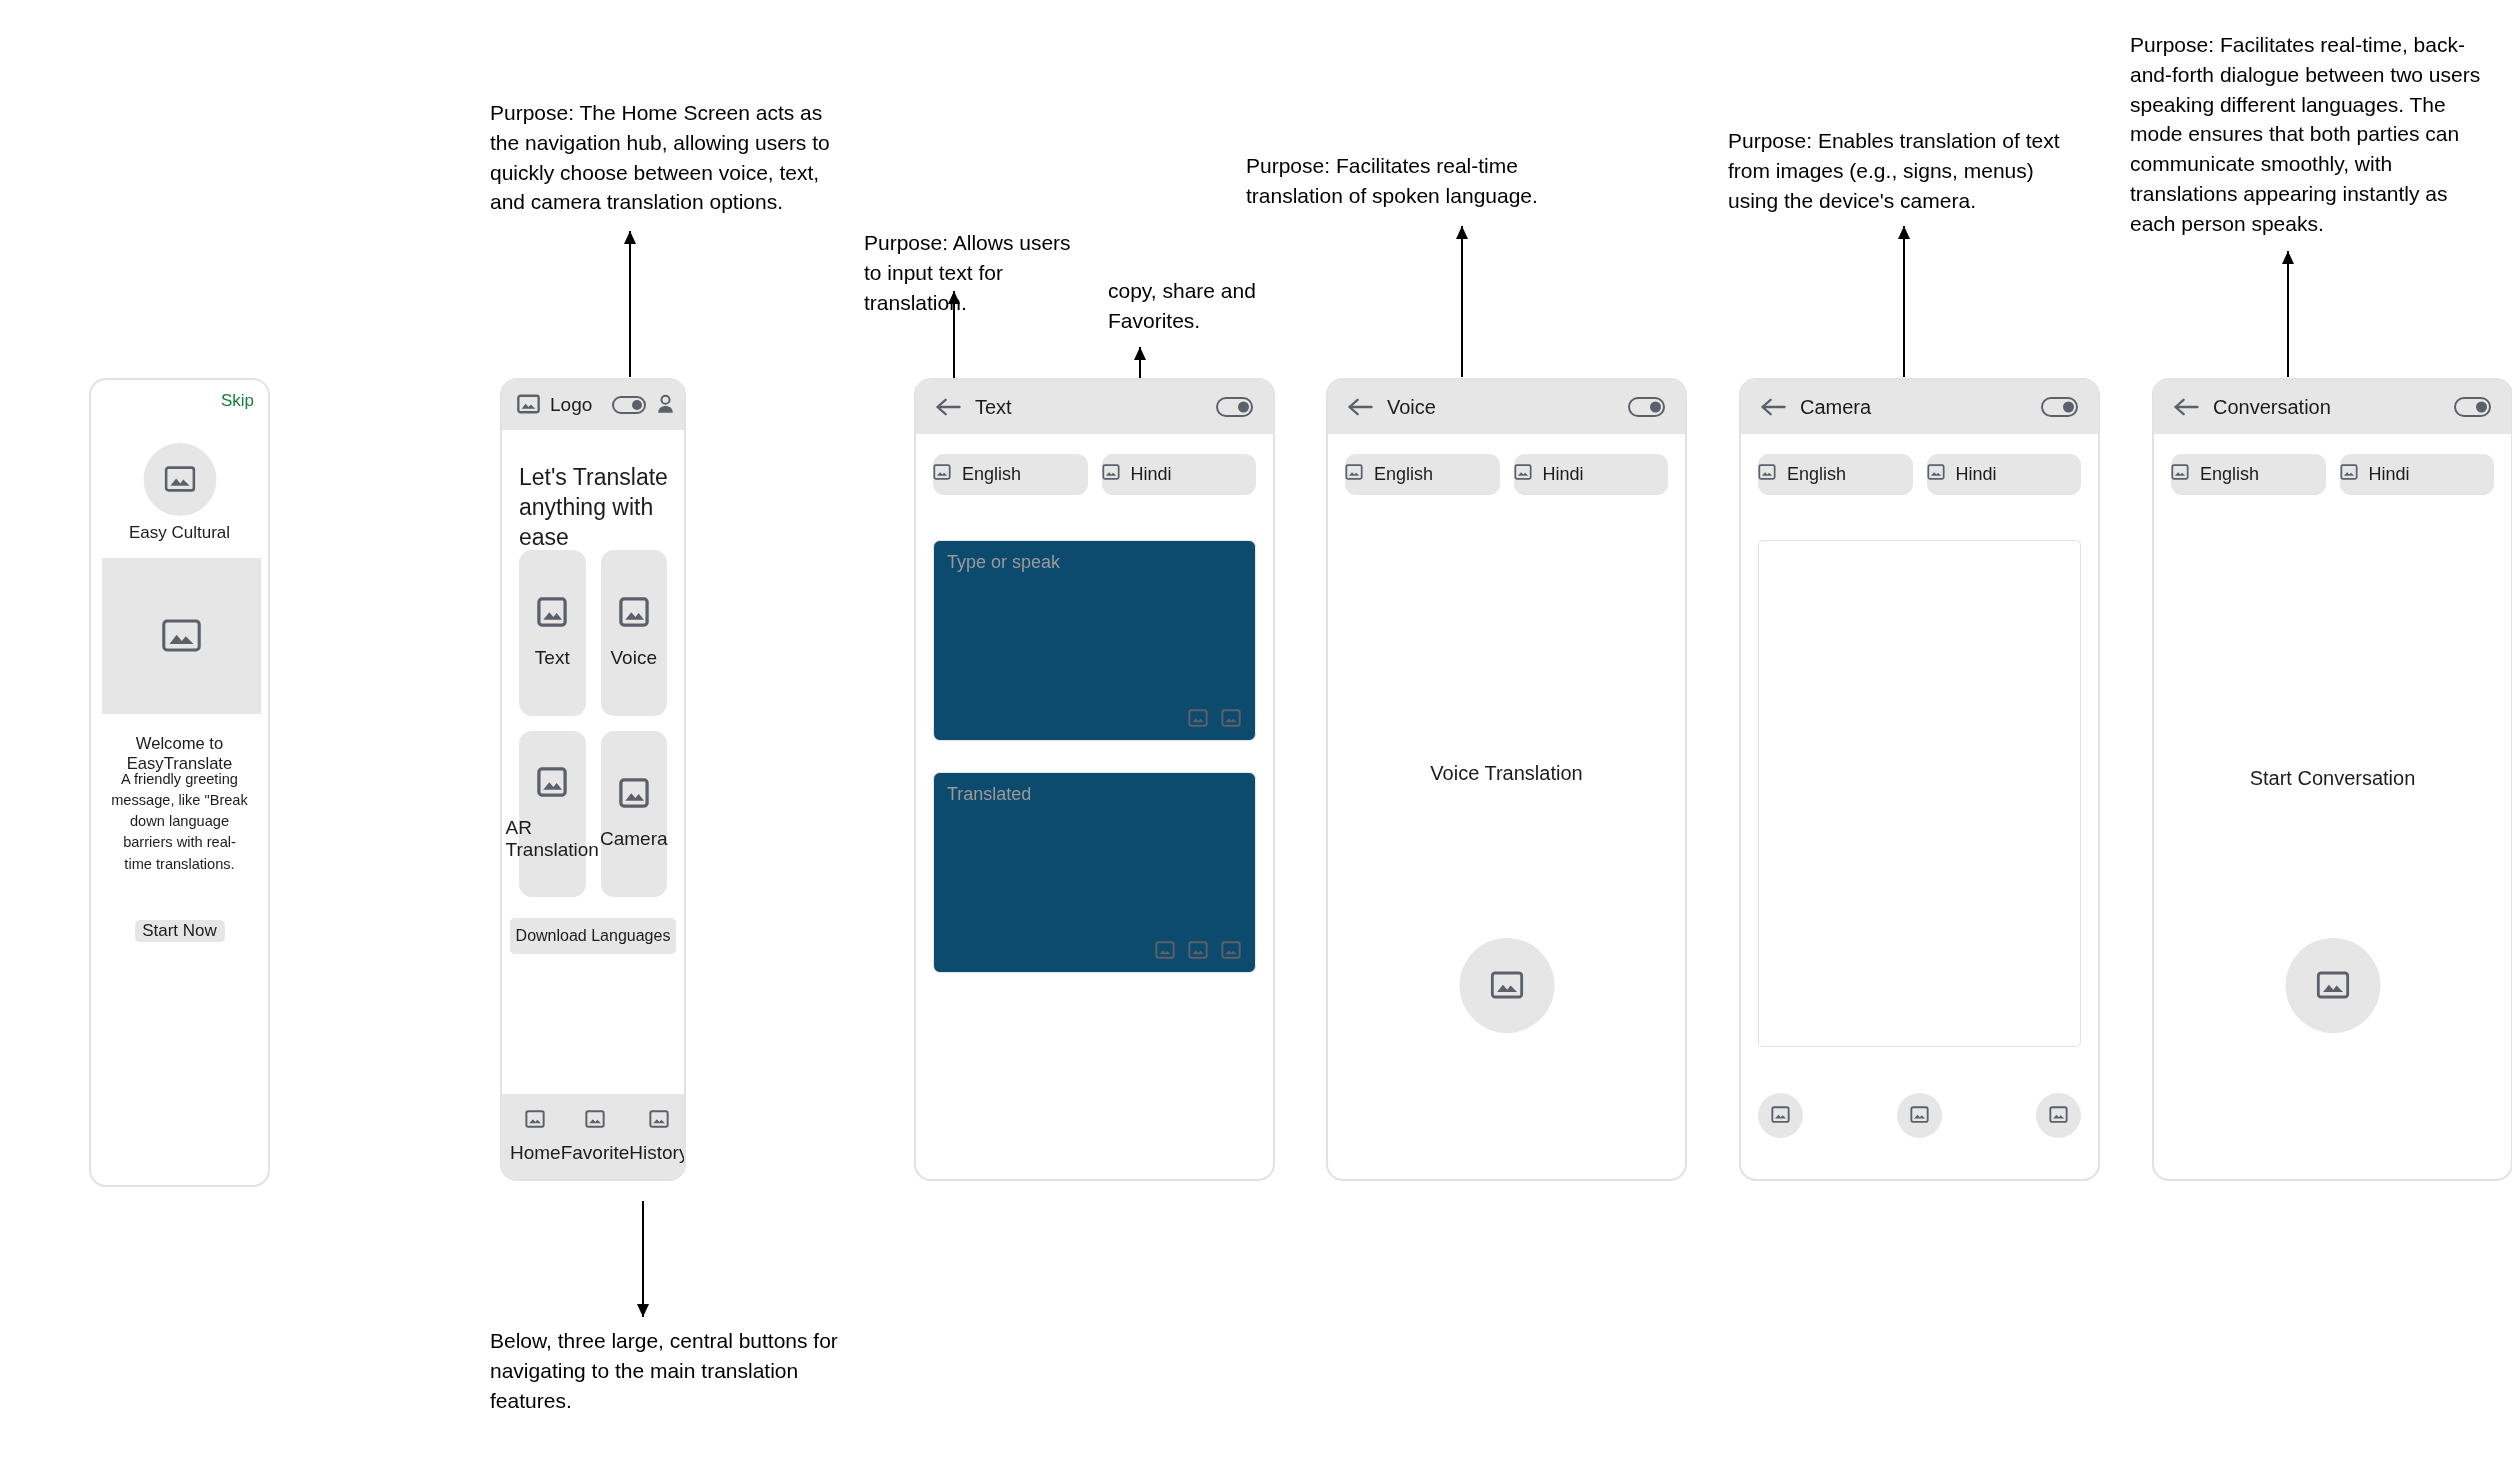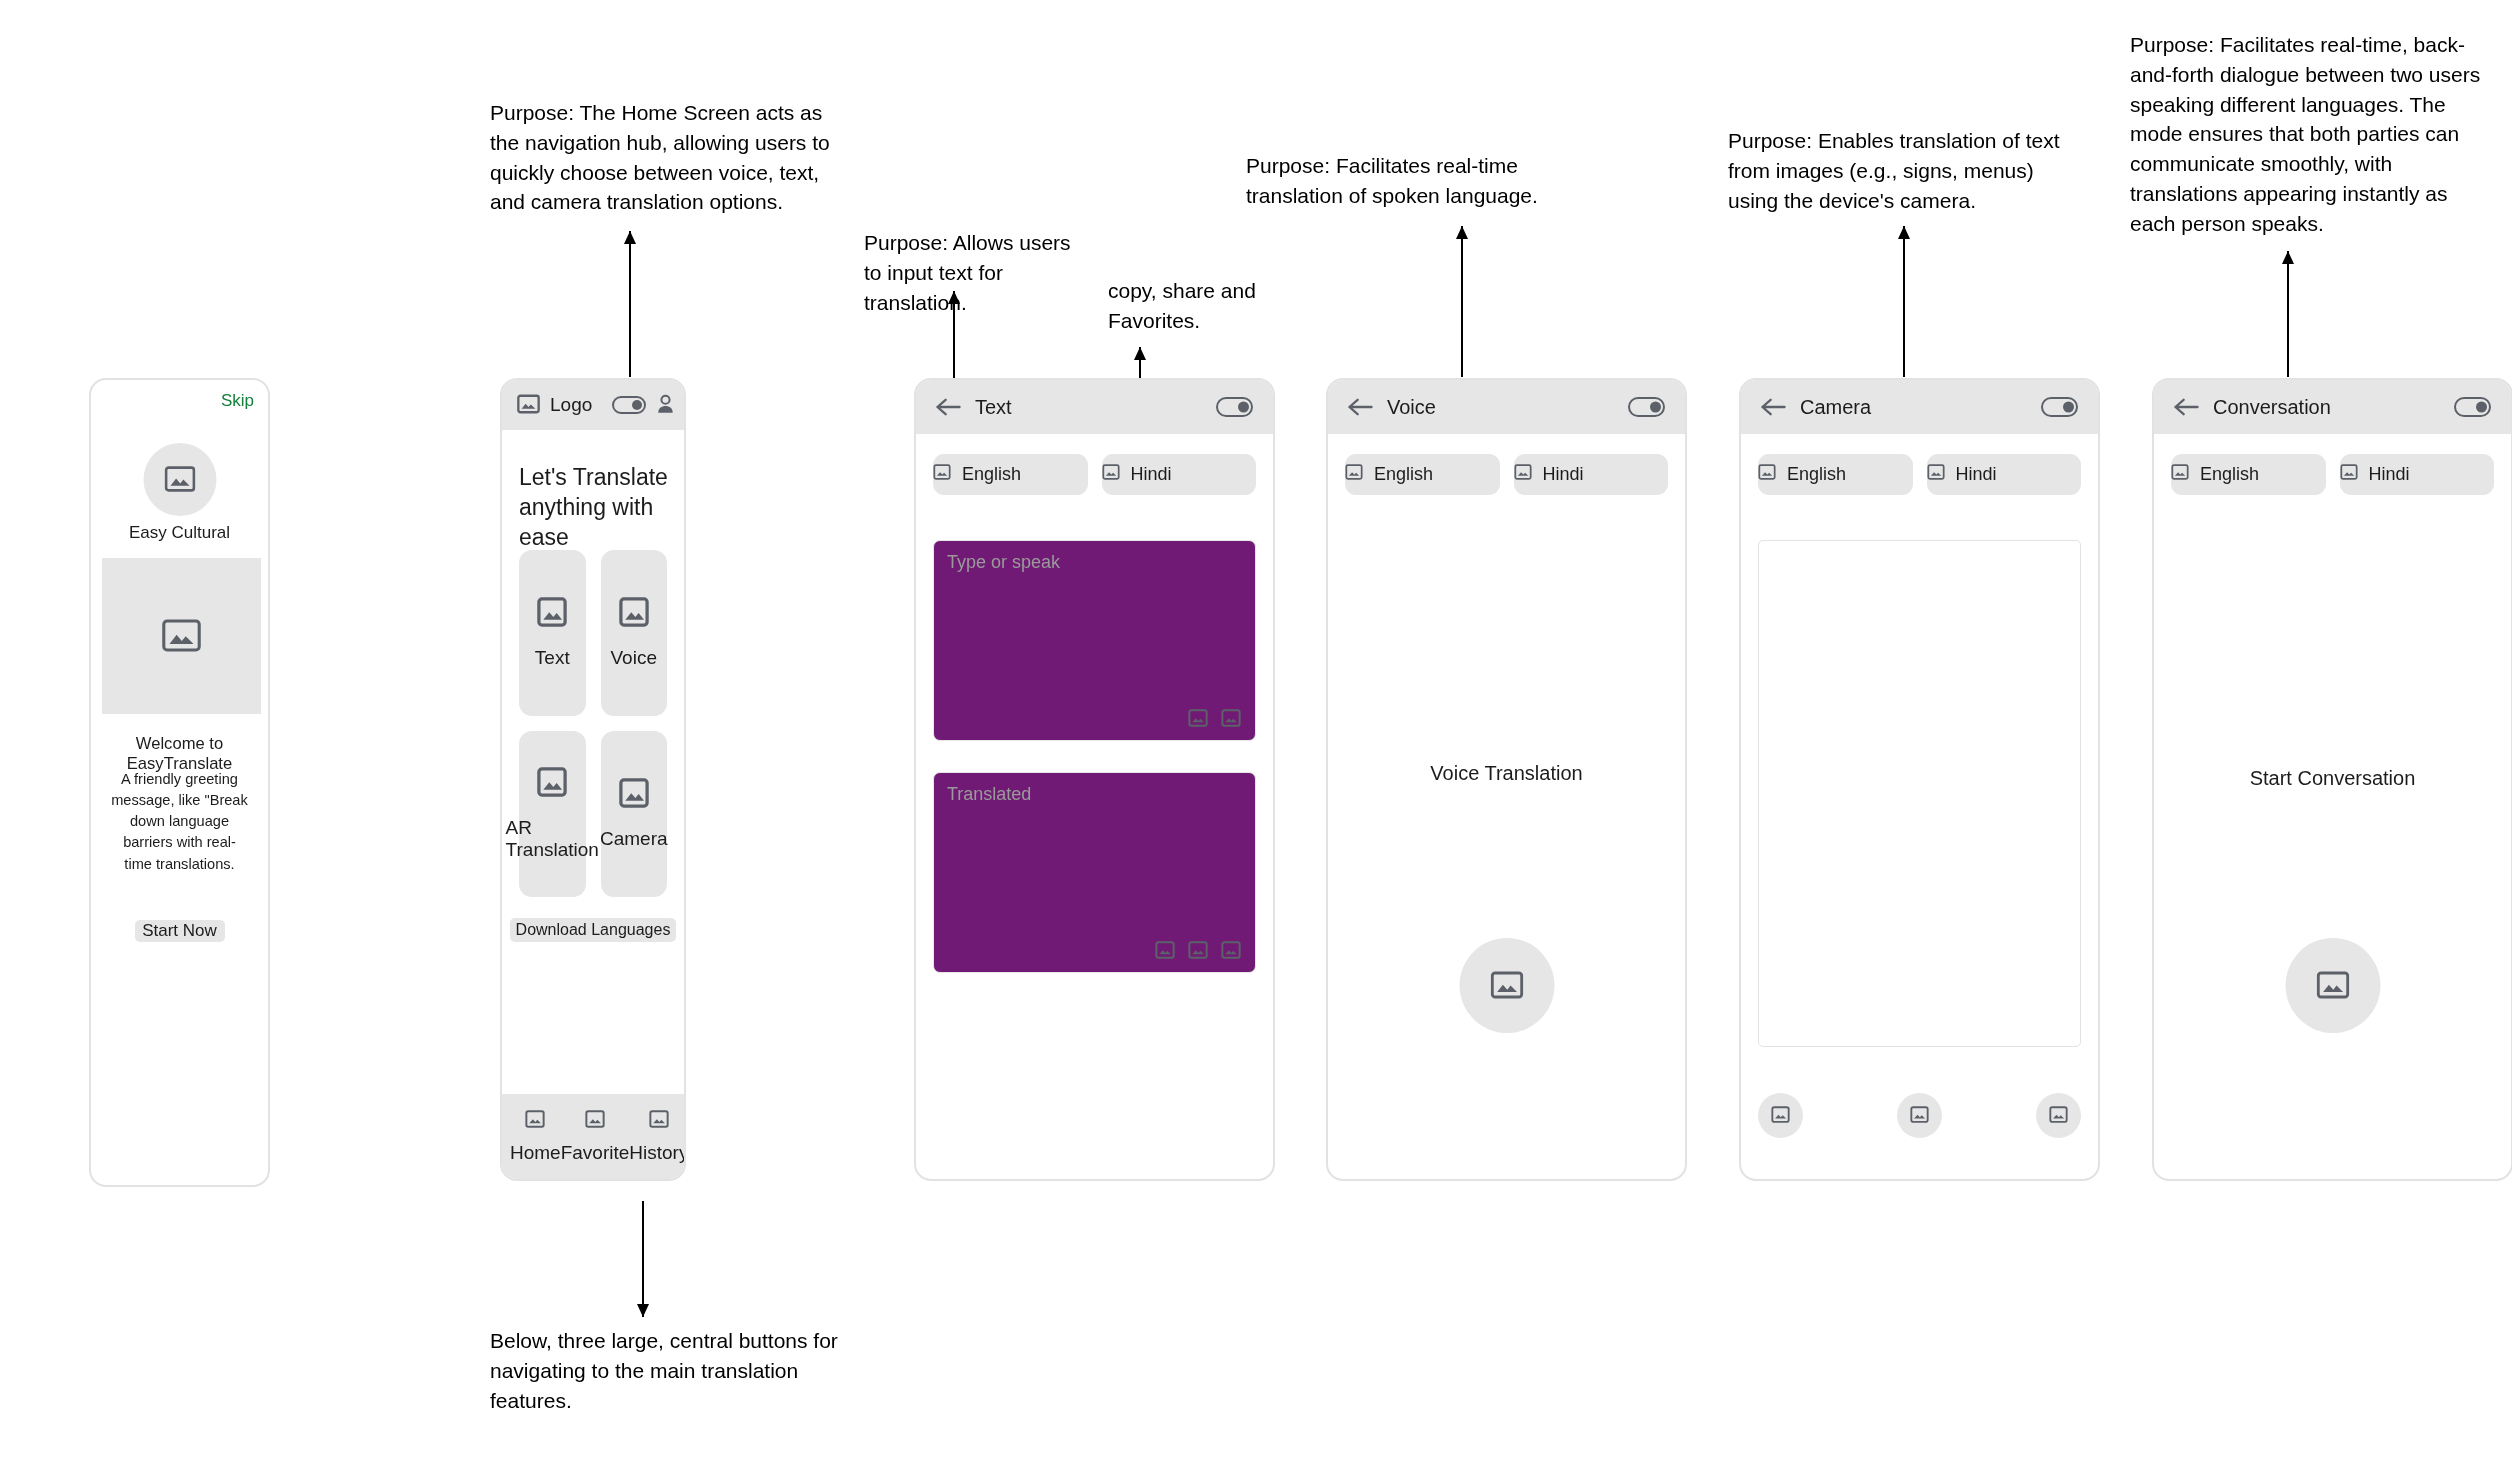--- a/index.html
+++ b/index.html
@@ -30,21 +30,21 @@
   .toggle .knob{position:absolute;right:2px;top:50%;transform:translateY(-50%);width:11px;height:11px;border-radius:50%;background:#5c6169;}
 
   
   .imgico{display:inline-block;flex:none;}
 
   
   .lang-row{position:absolute;left:17px;right:17px;display:flex;gap:14px;}
   .lang-chip{flex:1;background:#e6e6e6;border-radius:11px;height:41px;display:flex;align-items:center;justify-content:flex-start;gap:11px;font-size:18px;color:#1c1c1c;}
 
   
-  .panel{position:absolute;background:#701a75;border:1.5px solid #e7e7e7;border-radius:7px;box-sizing:border-box;}
+  .panel{position:absolute;background:#0c4a6e;border:1.5px solid #e7e7e7;border-radius:7px;box-sizing:border-box;}
   .ph-text{position:absolute;left:13px;top:11px;font-size:18px;color:#9a9a9a;}
   .panel-icons{position:absolute;right:14px;bottom:11px;display:flex;gap:13px;align-items:center;}
 
   
   .grid{position:absolute;left:17px;right:17px;display:flex;flex-wrap:wrap;gap:15px;}
   .card{width:calc(50% - 7.5px);height:166px;background:#e6e6e6;border-radius:13px;display:flex;flex-direction:column;align-items:center;justify-content:center;gap:18px;box-sizing:border-box;}
   .card .lbl{font-size:19px;color:#1c1c1c;}
 
   
   .pill{position:absolute;background:#e6e6e6;border-radius:5px;display:flex;align-items:center;justify-content:center;font-size:17px;color:#1c1c1c;}
@@ -200,21 +200,21 @@
         <span class="imgico">
           <svg width="30" height="30" viewBox="0 0 22 22">
               <rect x="1.4" y="1.4" width="19.2" height="19.2" rx="2.2" fill="none" stroke="#5c6169" stroke-width="2.4"></rect>
               <path d="M4.6 16.6 L9 11.2 L12 14.6 L14.4 11.8 L18.4 16.6 Z" fill="#5c6169"></path>
             </svg>
         </span>
         <span class="lbl">Camera</span>
       </div>
     </div>
 
-    <div class="pill" style="left:50%;transform:translateX(-50%);top:538px;width:166px;height:24px;font-size:16px;">Download Languages</div>
+    <div class="pill" style="left:50%;transform:translateX(-50%);top:538px;width:166px;height:36px;font-size:16px;">Download Languages</div>
 
     <div class="botnav">
       <div class="navitem">
         <span class="imgico">
           <svg width="20" height="18" viewBox="0 0 22 20">
               <rect x="1.4" y="1.4" width="19.2" height="17.2" rx="2" fill="none" stroke="#5c6169" stroke-width="2.2"></rect>
               <path d="M4.6 14.8 L8.6 10.2 L11.4 13.2 L13.6 10.8 L17.6 14.8 Z" fill="#5c6169"></path>
             </svg>
         </span>
         <span>Home</span>

